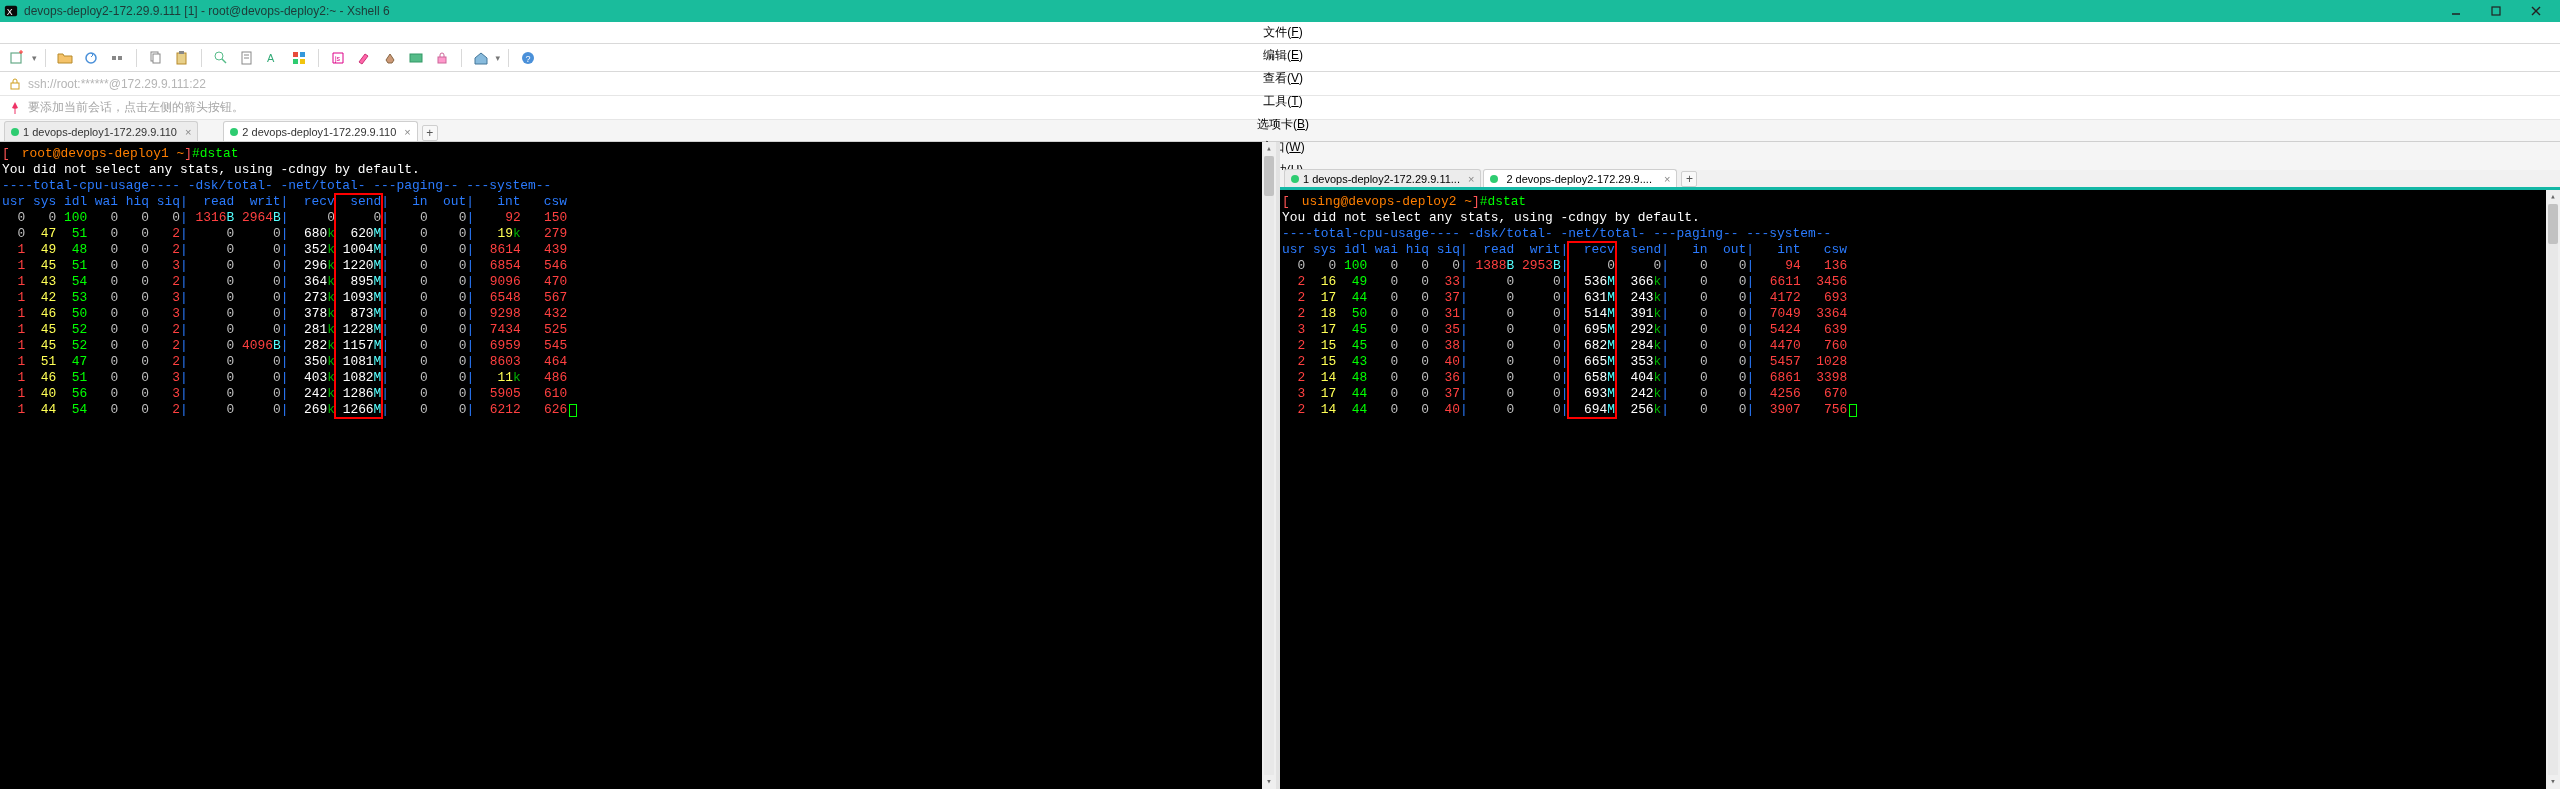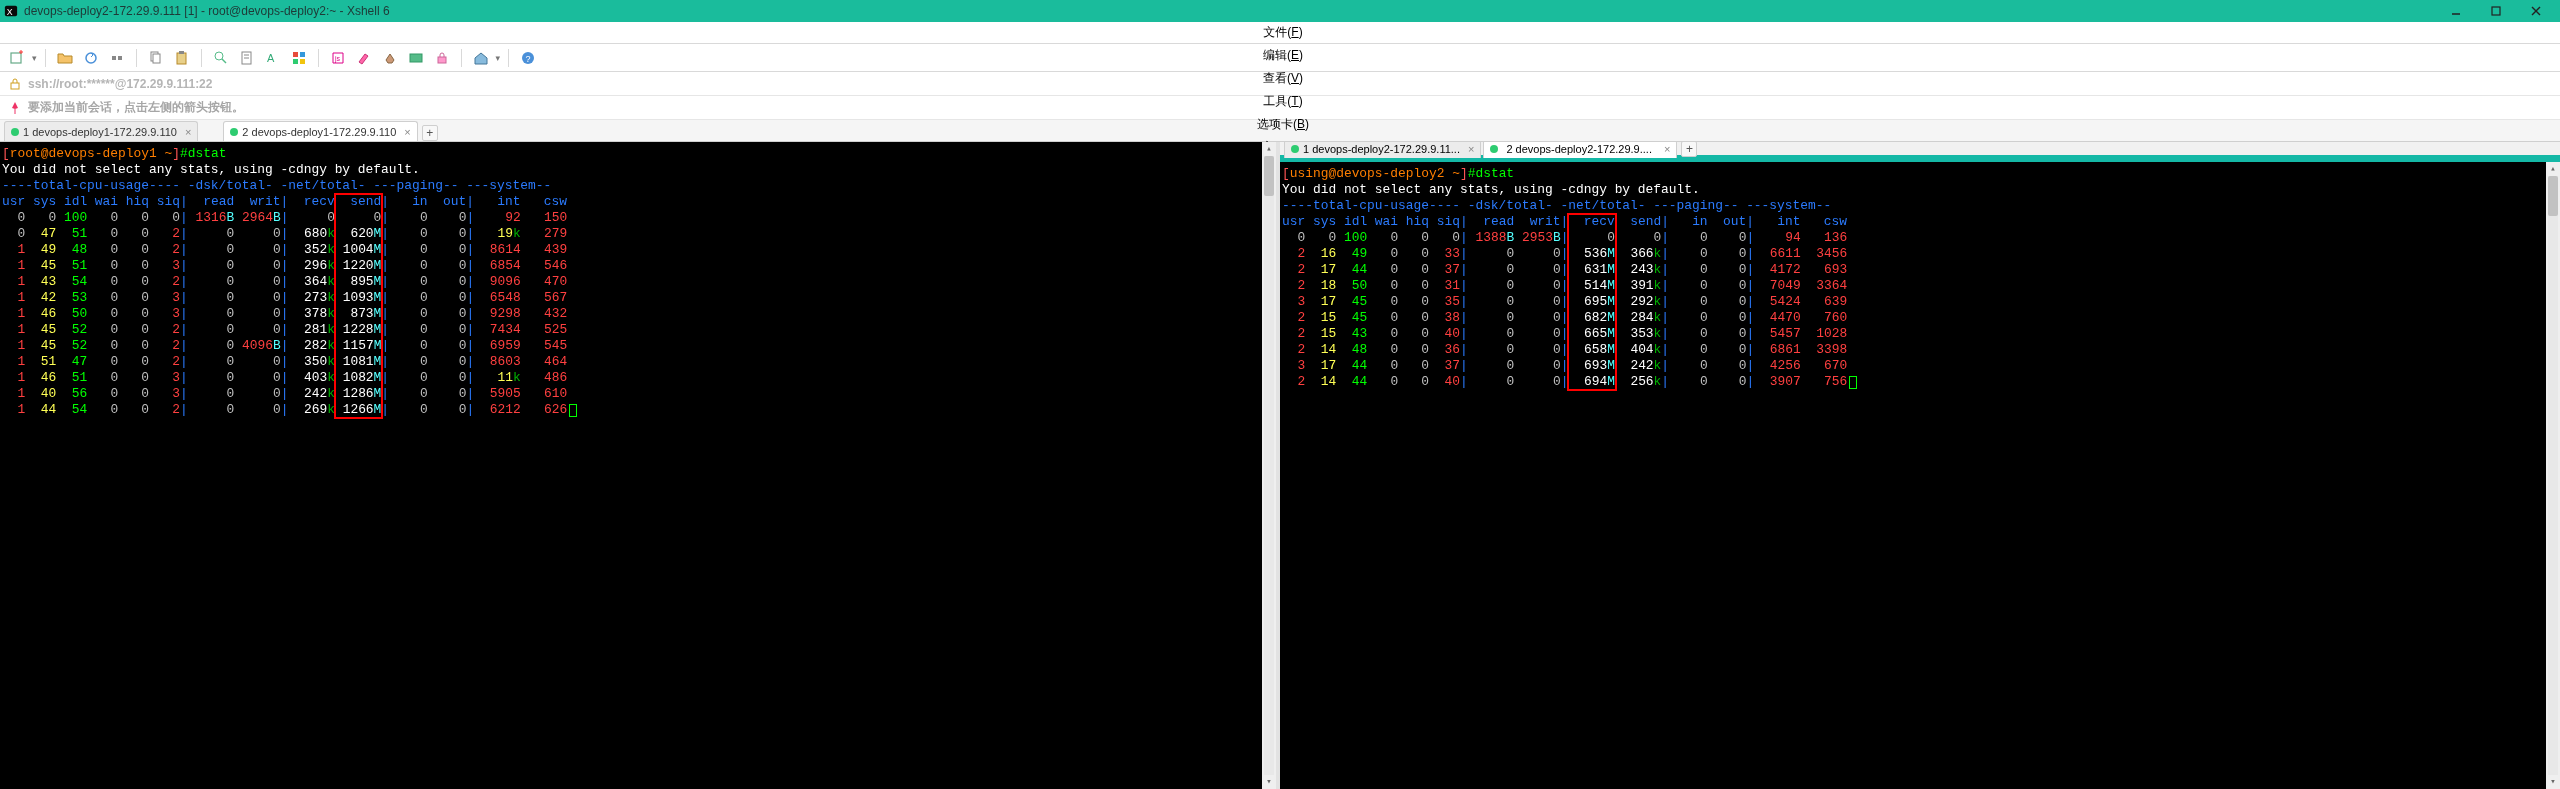--- a/index.html
+++ b/index.html
@@ -60,21 +60,20 @@
   
   .addr-row {
     background: #ffffff;
     height: 24px;
     border-bottom: 1px solid #e6e6e6;
     display: flex;
     align-items: center;
     padding-left: 8px;
     color: #b5b5b5;
     gap: 6px;
-    font-weight: bold;
   }
   .addr-row svg { width: 14px; height: 14px; flex-shrink: 0; }
 
   
   .session-tabs {
     background: #f5f5f5;
     height: 22px;
     display: flex;
     align-items: flex-end;
     padding-left: 4px;
@@ -110,24 +109,25 @@
     display: flex;
     flex-direction: column;
     overflow: hidden;
   }
   .pane-left { width: 50%; border-right: 4px solid #e2e2e2; }
   .pane-right { width: 50%; }
 
   .pane-tabs {
     height: 20px;
     background: #f1f1f1;
-    border-bottom: 7px solid #14b8a6;
-    display: flex;
-    align-items: center;
+    border-bottom: 3px solid #14b8a6;
+    display: flex;
+    align-items: flex-end;
     padding-left: 4px;
+    margin-top: 28px;
   }
   .pane-tab {
     height: 18px;
     display: flex;
     align-items: center;
     gap: 4px;
     padding: 0 6px;
     border: 1px solid #cfcfcf;
     border-bottom: none;
     border-radius: 3px 3px 0 0;
@@ -193,21 +193,21 @@
   .c-green   { color: #00ff00; }
   .c-dgreen  { color: #00b000; }
   .c-red     { color: #ff4040; }
   .c-yellow  { color: #ffff55; }
   .c-cyan    { color: #55ffff; }
   .c-blue    { color: #2b7bff; }
   .c-white   { color: #ffffff; }
   .c-grey    { color: #bfbfbf; }
 
   .prompt-open { color: #ff5555; }    
-  .prompt-user { color: #ff7f00; }    
+  .prompt-user { color: #ff7f00; margin-left: 12px; }    
   .prompt-close{ color: #ff5555; }    
   .prompt-cmd  { color: #00ff00; }
 
   
   .hl-box {
     position: absolute;
     border: 2px solid #ff0000;
     pointer-events: none;
     box-sizing: border-box;
   }

